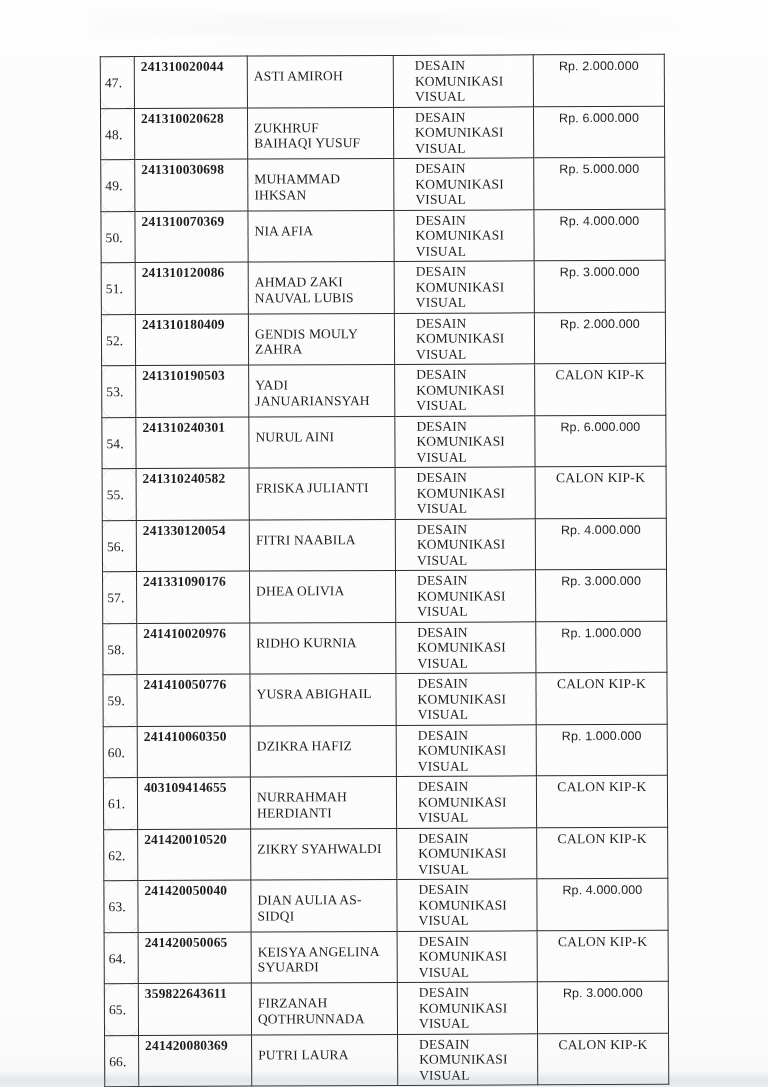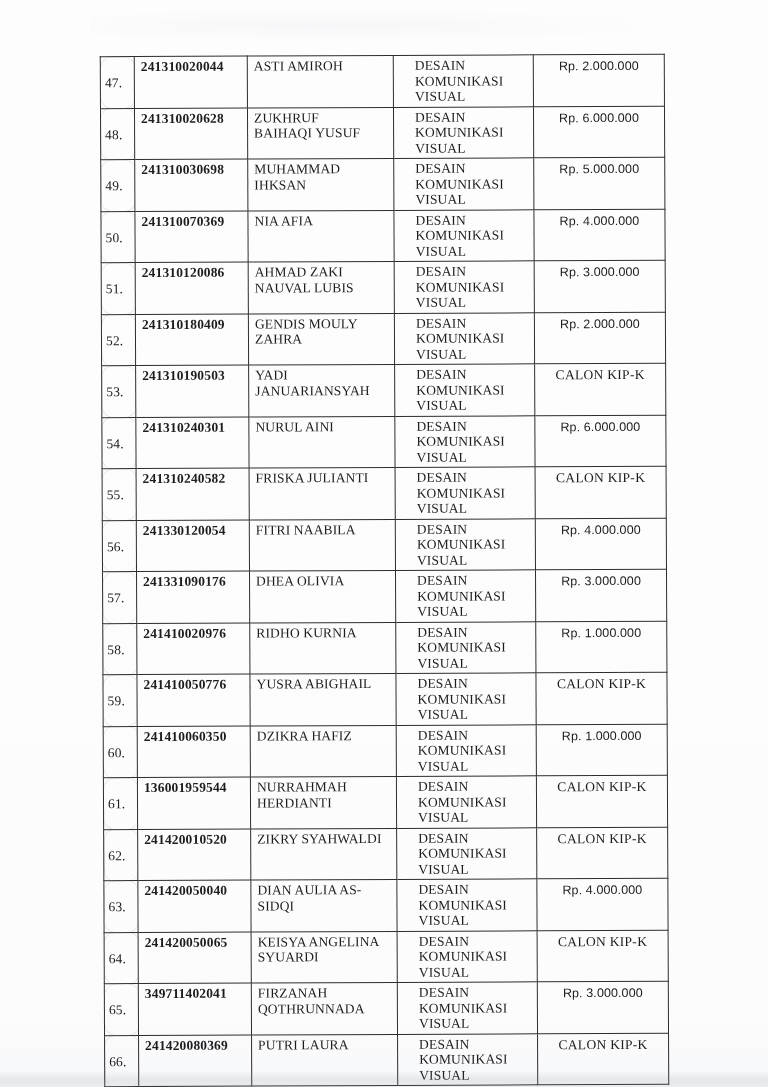--- a/index.html
+++ b/index.html
@@ -68,21 +68,21 @@
     border-radius: 11px;
   }
   td.c-id {
     vertical-align: top;
     padding: 2px 4px 2px 6px;
     letter-spacing: 0.55px;
     font-weight: bold;
   }
   td.c-name {
     vertical-align: top;
-    padding: 2px 14px 2px 6px;
+    padding: 12px 14px 2px 6px;
   }
   td.c-prog {
     vertical-align: top;
     padding: 2px 12px 2px 21px;
   }
   td.c-amt {
     vertical-align: top;
     text-align: center;
     padding: 3px 4px 2px 4px;
   }
@@ -219,21 +219,21 @@
   <tr class="doc-row">
     <td class="c-no"><span>60.</span></td>
     <td class="c-id"><span>241410060350</span></td>
     <td class="c-name"><span>DZIKRA HAFIZ</span></td>
     <td class="c-prog"><span>DESAIN KOMUNIKASI VISUAL</span></td>
     <td class="c-amt"><span class="amt-currency">Rp. 1.000.000</span></td>
   </tr>
 
   <tr class="doc-row">
     <td class="c-no"><span>61.</span></td>
-    <td class="c-id"><span>136001959544</span></td>
+    <td class="c-id"><span>403109414655</span></td>
     <td class="c-name"><span>NURRAHMAH HERDIANTI</span></td>
     <td class="c-prog"><span>DESAIN KOMUNIKASI VISUAL</span></td>
     <td class="c-amt"><span class="amt-kipk">CALON KIP-K</span></td>
   </tr>
 
   <tr class="doc-row">
     <td class="c-no"><span>62.</span></td>
     <td class="c-id"><span>241420010520</span></td>
     <td class="c-name"><span>ZIKRY SYAHWALDI</span></td>
     <td class="c-prog"><span>DESAIN KOMUNIKASI VISUAL</span></td>
@@ -251,21 +251,21 @@
   <tr class="doc-row">
     <td class="c-no"><span>64.</span></td>
     <td class="c-id"><span>241420050065</span></td>
     <td class="c-name"><span>KEISYA ANGELINA SYUARDI</span></td>
     <td class="c-prog"><span>DESAIN KOMUNIKASI VISUAL</span></td>
     <td class="c-amt"><span class="amt-kipk">CALON KIP-K</span></td>
   </tr>
 
   <tr class="doc-row">
     <td class="c-no"><span>65.</span></td>
-    <td class="c-id"><span>349711402041</span></td>
+    <td class="c-id"><span>359822643611</span></td>
     <td class="c-name"><span>FIRZANAH QOTHRUNNADA</span></td>
     <td class="c-prog"><span>DESAIN KOMUNIKASI VISUAL</span></td>
     <td class="c-amt"><span class="amt-currency">Rp. 3.000.000</span></td>
   </tr>
 
   <tr class="doc-row">
     <td class="c-no"><span>66.</span></td>
     <td class="c-id"><span>241420080369</span></td>
     <td class="c-name"><span>PUTRI LAURA</span></td>
     <td class="c-prog"><span>DESAIN KOMUNIKASI VISUAL</span></td>

